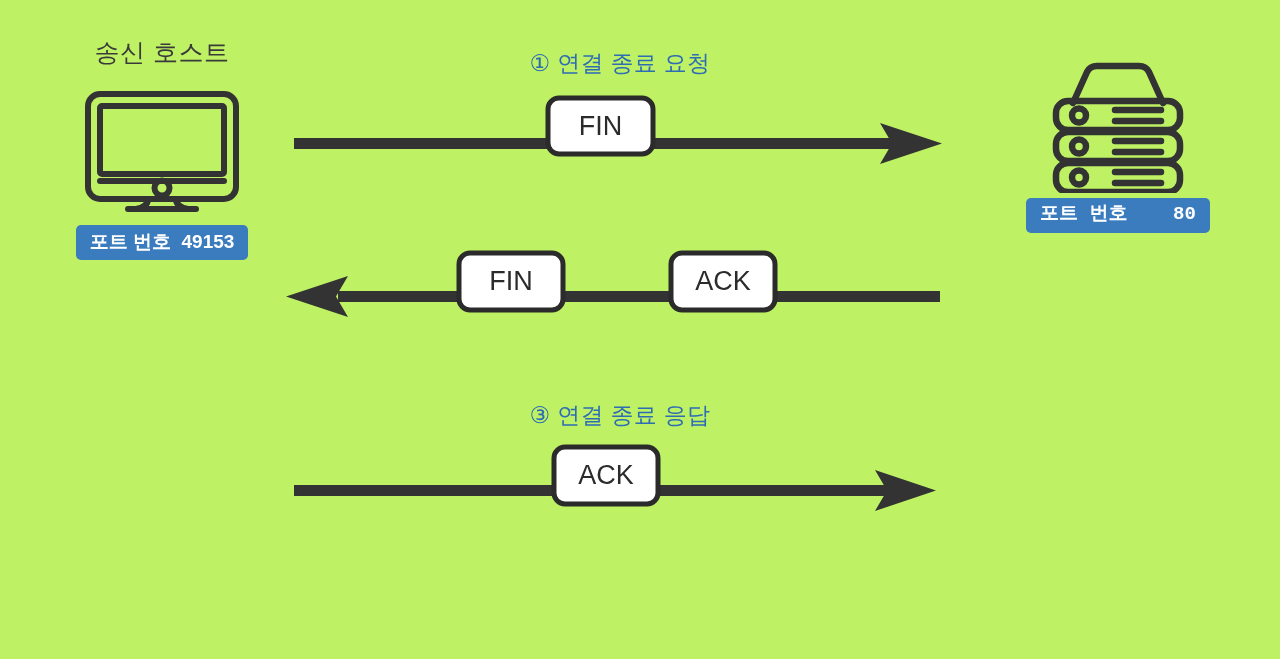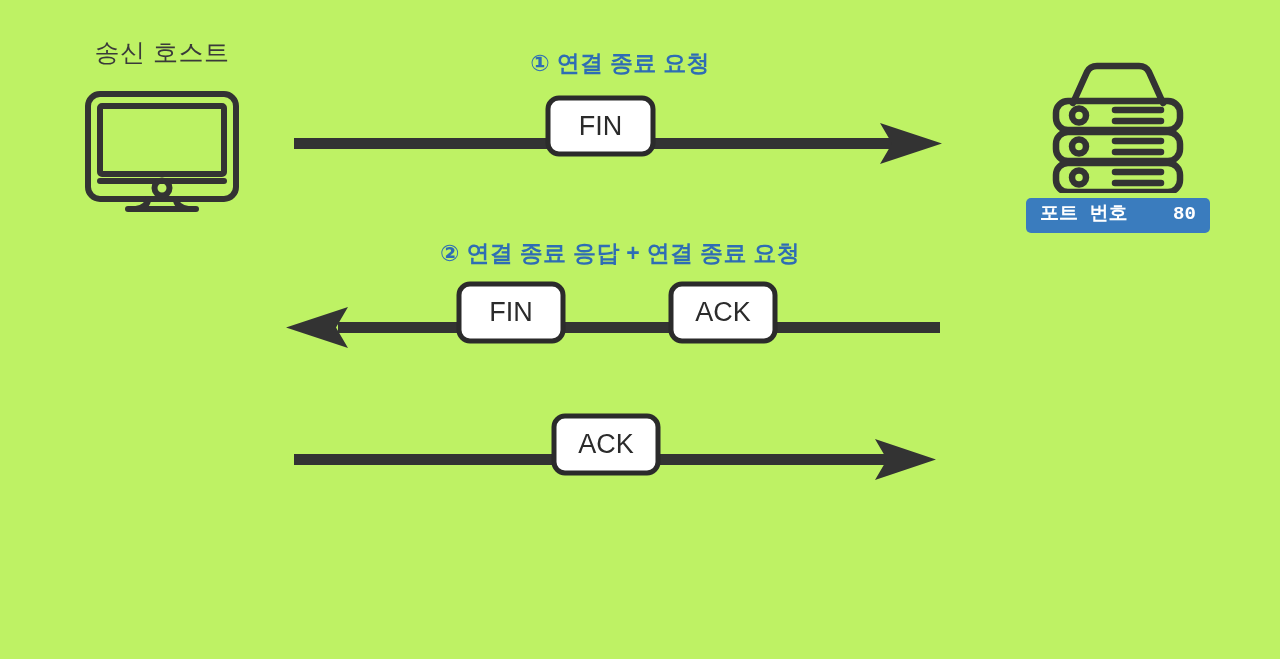--- a/index.html
+++ b/index.html
@@ -56,21 +56,21 @@
   
   .step {
     position: absolute;
     left: 280px;
     width: 680px;
   }
   .step-label {
     text-align: center;
     color: #2e6db4;
     font-size: 23px;
-    font-weight: bold;
+    font-weight: normal;
     letter-spacing: 0.3px;
     white-space: pre;
   }
   .step-flow {
     position: relative;
     height: 90px;
   }
   .flow-svg { display: block; }
 
   #step-1 { top: 48px; }
@@ -100,20 +100,23 @@
         </g>
         <circle cx="80" cy="100" r="7.5" fill="none" stroke="#333333" stroke-width="6"></circle>
         <g fill="none" stroke="#333333" stroke-width="6" stroke-linecap="round">
           <path d="M66 111 C 66 118, 60 120, 54 121"></path>
           <path d="M94 111 C 94 118, 100 120, 106 121"></path>
           <line x1="46" y1="121" x2="114" y2="121"></line>
         </g>
       </svg>
     </div>
 
+    <div style="margin-top:10px;">
+      <span class="port-badge">포트 번호  49153</span>
+    </div>
   </div>
 
   <div class="host" id="host-receiver">
 
     <div class="host-icon">
       <svg width="150" height="135" viewBox="0 0 150 135" aria-hidden="true">
         <g fill="none" stroke="#333333" stroke-width="6.5" stroke-linecap="round" stroke-linejoin="round">
           <path d="M30 45 L44 14 C46 10, 50 8, 54 8 L96 8 C100 8, 104 10, 106 14 L120 45"></path>
           <rect x="13" y="43" width="124" height="29" rx="12" ry="12"></rect>
           <rect x="13" y="74" width="124" height="29" rx="12" ry="12"></rect>
@@ -149,21 +152,20 @@
 
         <g>
           <rect x="268" y="19" width="105" height="56" rx="11" ry="11" fill="#ffffff" stroke="#2b2b2b" stroke-width="5"></rect>
           <text class="pkt-label" x="320.5" y="56" text-anchor="middle">FIN</text>
         </g>
       </svg>
     </div>
   </div>
 
   <div class="step" id="step-2">
-    <div class="step-label">② 연결 종료 응답 + 연결 종료 요청</div>
     <div class="step-flow">
       <svg class="flow-svg" width="680" height="90" viewBox="0 0 680 90" aria-hidden="true">
 
         <path d="M68 38 L6 58.5 L68 79 L56 58.5 Z" fill="#333333"></path>
 
         <rect x="58" y="53" width="125" height="11" fill="#333333"></rect>
 
         <rect x="281" y="53" width="114" height="11" fill="#333333"></rect>
 
         <rect x="493" y="53" width="167" height="11" fill="#333333"></rect>
@@ -175,20 +177,21 @@
 
         <g>
           <rect x="391" y="15" width="104" height="57" rx="11" ry="11" fill="#ffffff" stroke="#2b2b2b" stroke-width="5"></rect>
           <text class="pkt-label" x="443" y="52" text-anchor="middle">ACK</text>
         </g>
       </svg>
     </div>
   </div>
 
   <div class="step" id="step-3">
+    <div class="step-label">③ 연결 종료 응답</div>
     <div class="step-flow">
       <svg class="flow-svg" width="680" height="100" viewBox="0 0 680 100" aria-hidden="true">
 
         <rect x="14" y="54" width="267" height="11" fill="#333333"></rect>
 
         <rect x="377" y="54" width="232" height="11" fill="#333333"></rect>
 
         <path d="M595 39 L656 59.5 L595 80 L607 59.5 Z" fill="#333333"></path>
 
         <g>

